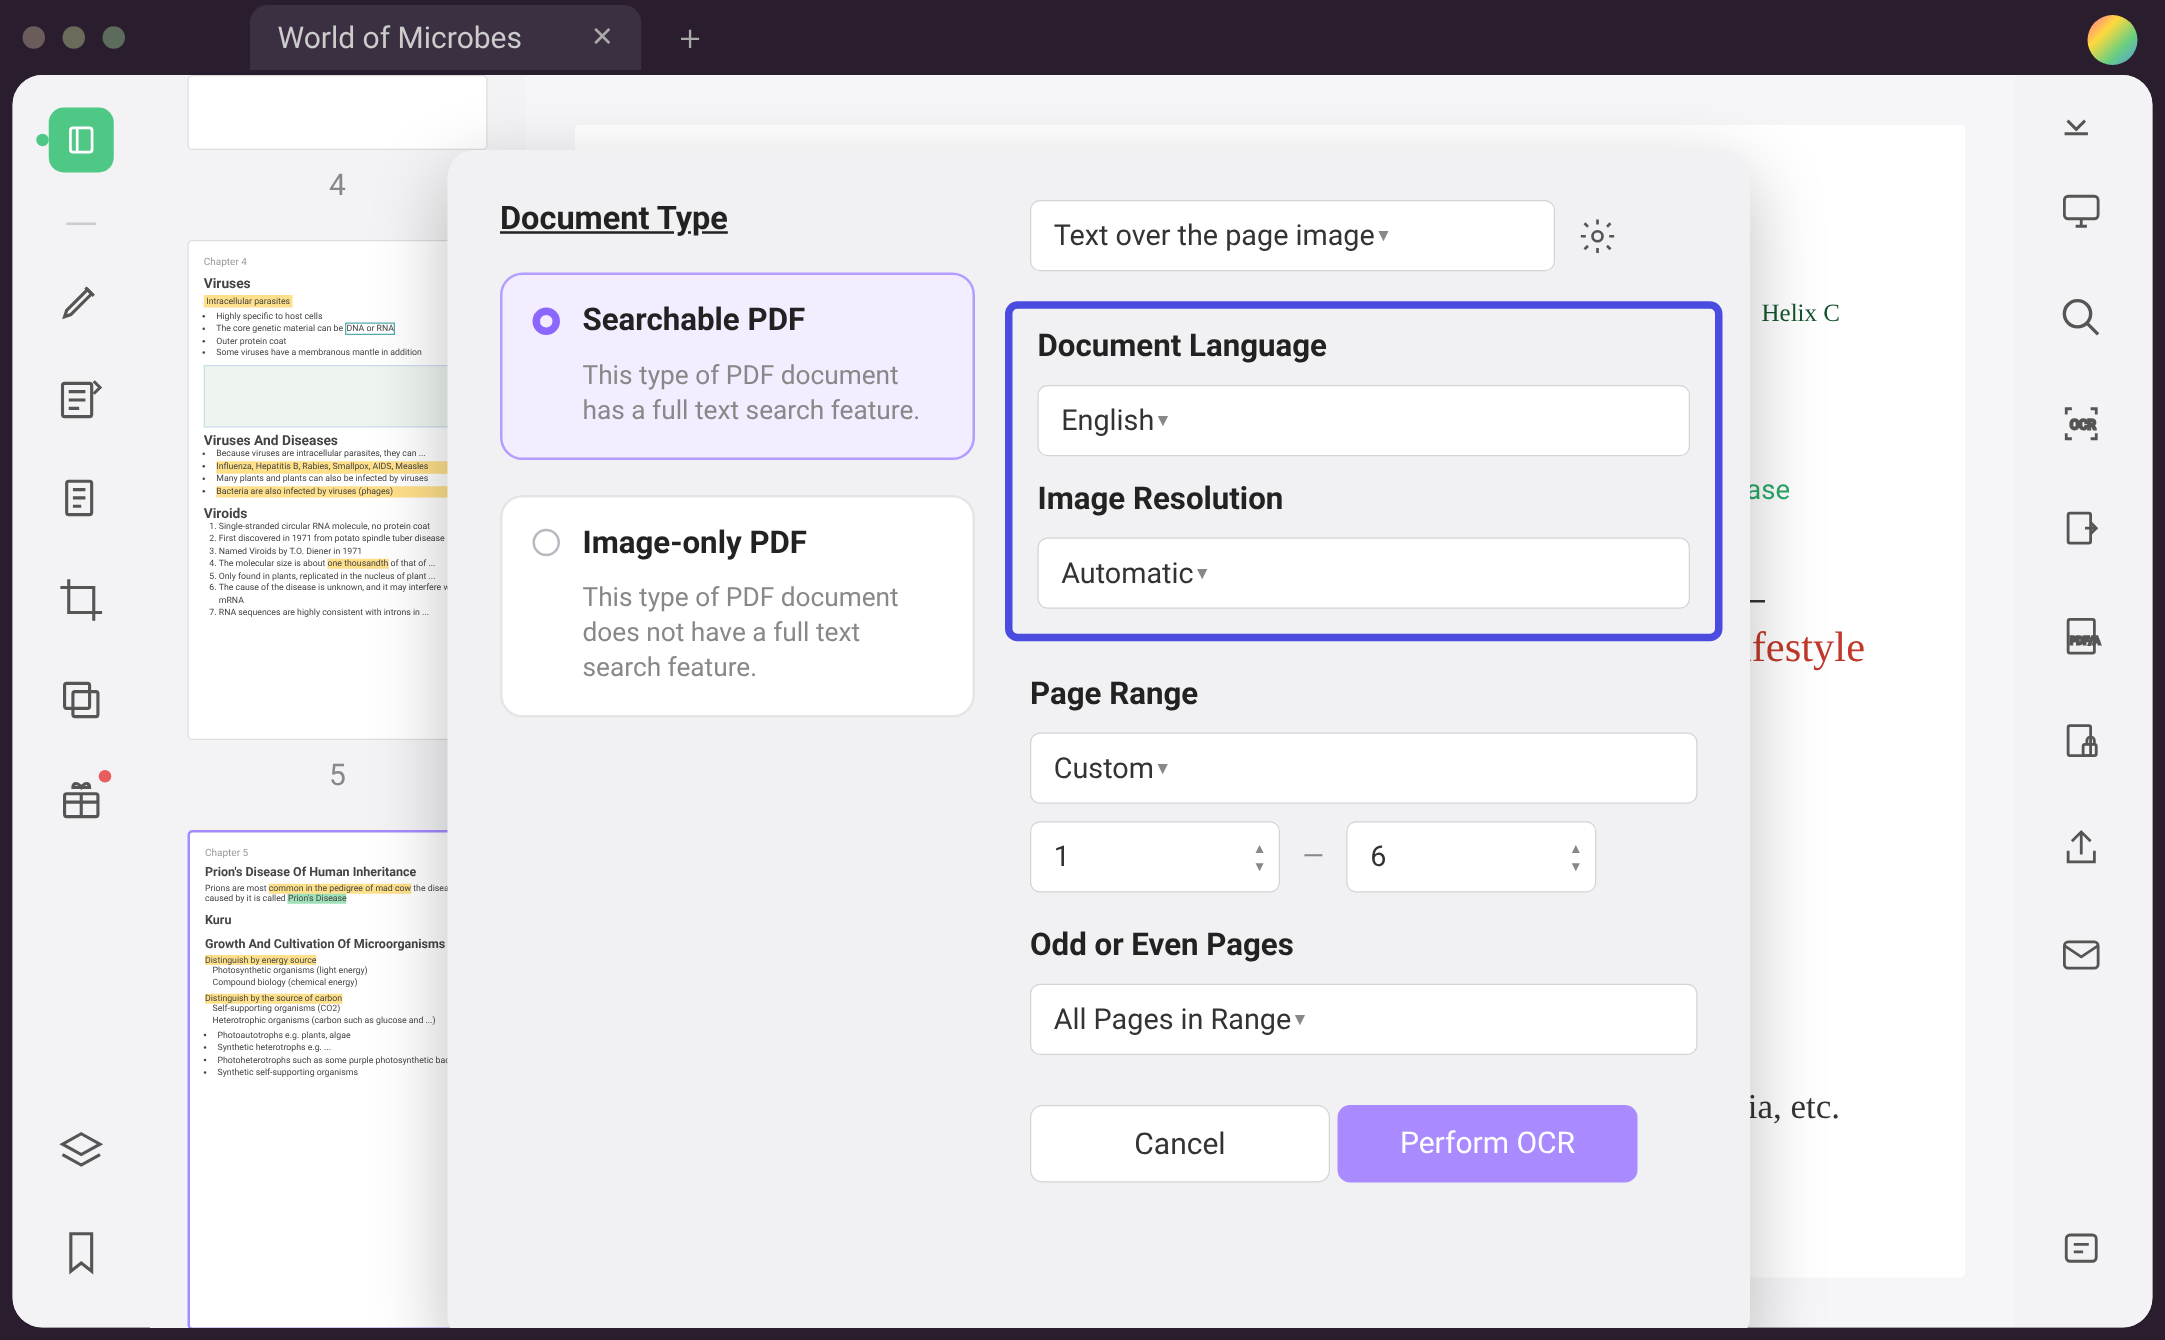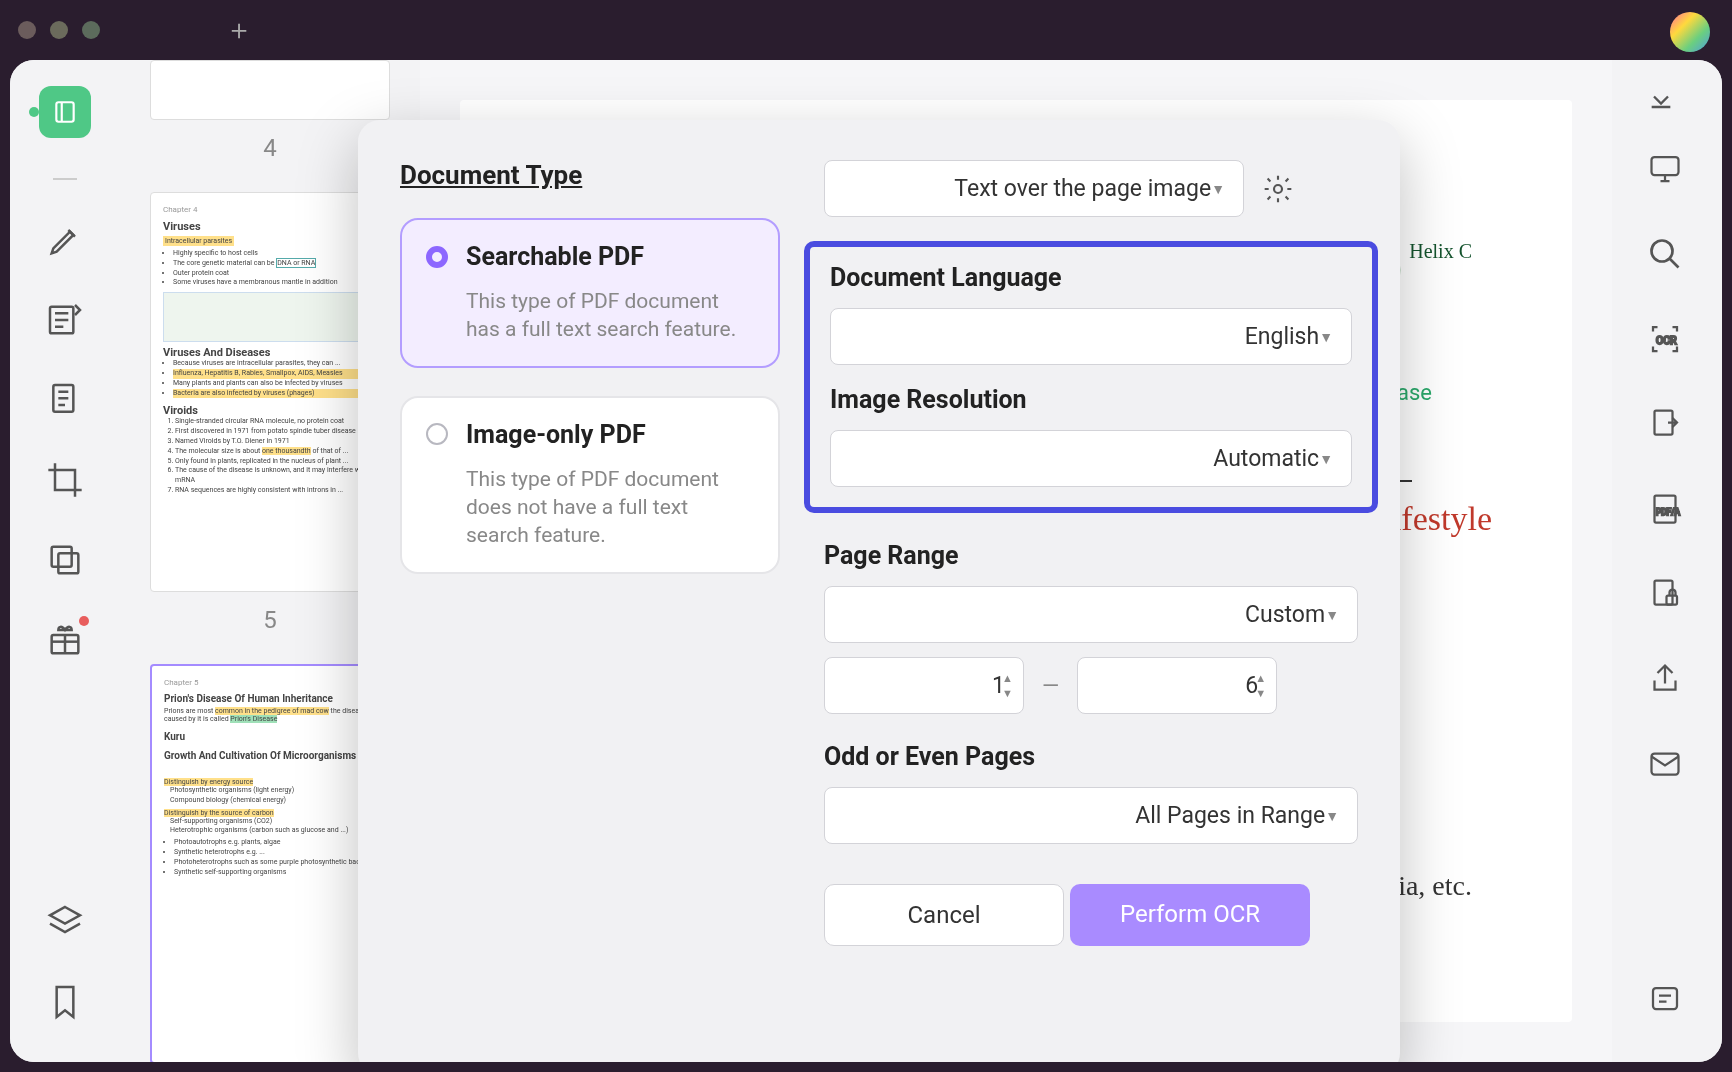--- a/index.html
+++ b/index.html
@@ -161,21 +161,21 @@
   .field-label { font-size:25px; font-weight:700; color:#222; margin-bottom:16px; display:block; }
   .select, .number-input {
     width:100%;
     background:#fff;
     border:1px solid #d3d3d8;
     border-radius:8px;
     padding:14px 18px;
     font-size:23px;
     color:#333;
     display:flex;
-    justify-content:flex-end;
+    justify-content:flex-start;
     align-items:center;
   }
   .select .caret { color:#888; font-size:14px; }
   .layout-row { display:flex; align-items:center; gap:14px; }
   .layout-row .select { width: 420px; }
   .icon-btn { width:40px; height:40px; display:flex; align-items:center; justify-content:center; color:#555; }
   
   .highlight-box {
     border: 6px solid #4a4ce0;
     border-radius:10px;
@@ -215,20 +215,24 @@
 </head>
 <body>
 
 <div class="titlebar">
   <div class="traffic-lights">
     <div class="dot red"></div>
     <div class="dot yellow"></div>
     <div class="dot green"></div>
   </div>
   <div class="tabs">
+    <div class="tab">
+      <span>World of Microbes</span>
+      <span class="tab-close">✕</span>
+    </div>
     <div class="new-tab">＋</div>
   </div>
   <div class="wavy-circle"></div>
 </div>
 
 <div class="app-window">
 
   <div class="left-rail">
     <div class="app-logo">
       <svg width="26" height="26" viewBox="0 0 24 24" fill="none" stroke="#fff" stroke-width="2">
@@ -324,21 +328,21 @@
       </ol>
     </div>
     <div class="page-num">5</div>
     <div class="thumb-page outlined">
       <div style="font-size:8px;color:#999">Chapter 5</div>
       <div style="font-size:10px;font-weight:bold;margin-top:6px">Prion's Disease Of Human Inheritance</div>
       <div style="font-size:7px;margin:3px 0">Prions are most <span style="background:#ffe08a">common in the pedigree of mad cow</span> the disease caused by it is called <span style="background:#9fe0b8">Prion's Disease</span></div>
       <div style="font-size:10px;font-weight:bold;margin-top:8px">Kuru</div>
       <div style="height:30px;position:absolute"></div>
       <div style="font-size:10px;font-weight:bold;margin-top:8px">Growth And Cultivation Of Microorganisms</div>
-      <div style="font-size:7px;margin-top:17px"><span style="background:#ffe08a">Distinguish by energy source</span></div>
+      <div style="font-size:7px;margin-top:3px"><span style="background:#ffe08a">Distinguish by energy source</span></div>
       <div style="font-size:7px;margin-left:6px;line-height:1.4">Photosynthetic organisms (light energy)<br>Compound biology (chemical energy)</div>
       <div style="font-size:7px;margin-top:3px"><span style="background:#ffe08a">Distinguish by the source of carbon</span></div>
       <div style="font-size:7px;margin-left:6px;line-height:1.4">Self-supporting organisms (CO2)<br>Heterotrophic organisms (carbon such as glucose and ...)</div>
       <ul style="font-size:7px;margin-left:10px;line-height:1.4;margin-top:2px">
         <li>Photoautotrophs e.g. plants, algae</li>
         <li>Synthetic heterotrophs e.g. ...</li>
         <li>Photoheterotrophs such as some purple photosynthetic bacteria</li>
         <li>Synthetic self-supporting organisms</li>
       </ul>
     </div>

